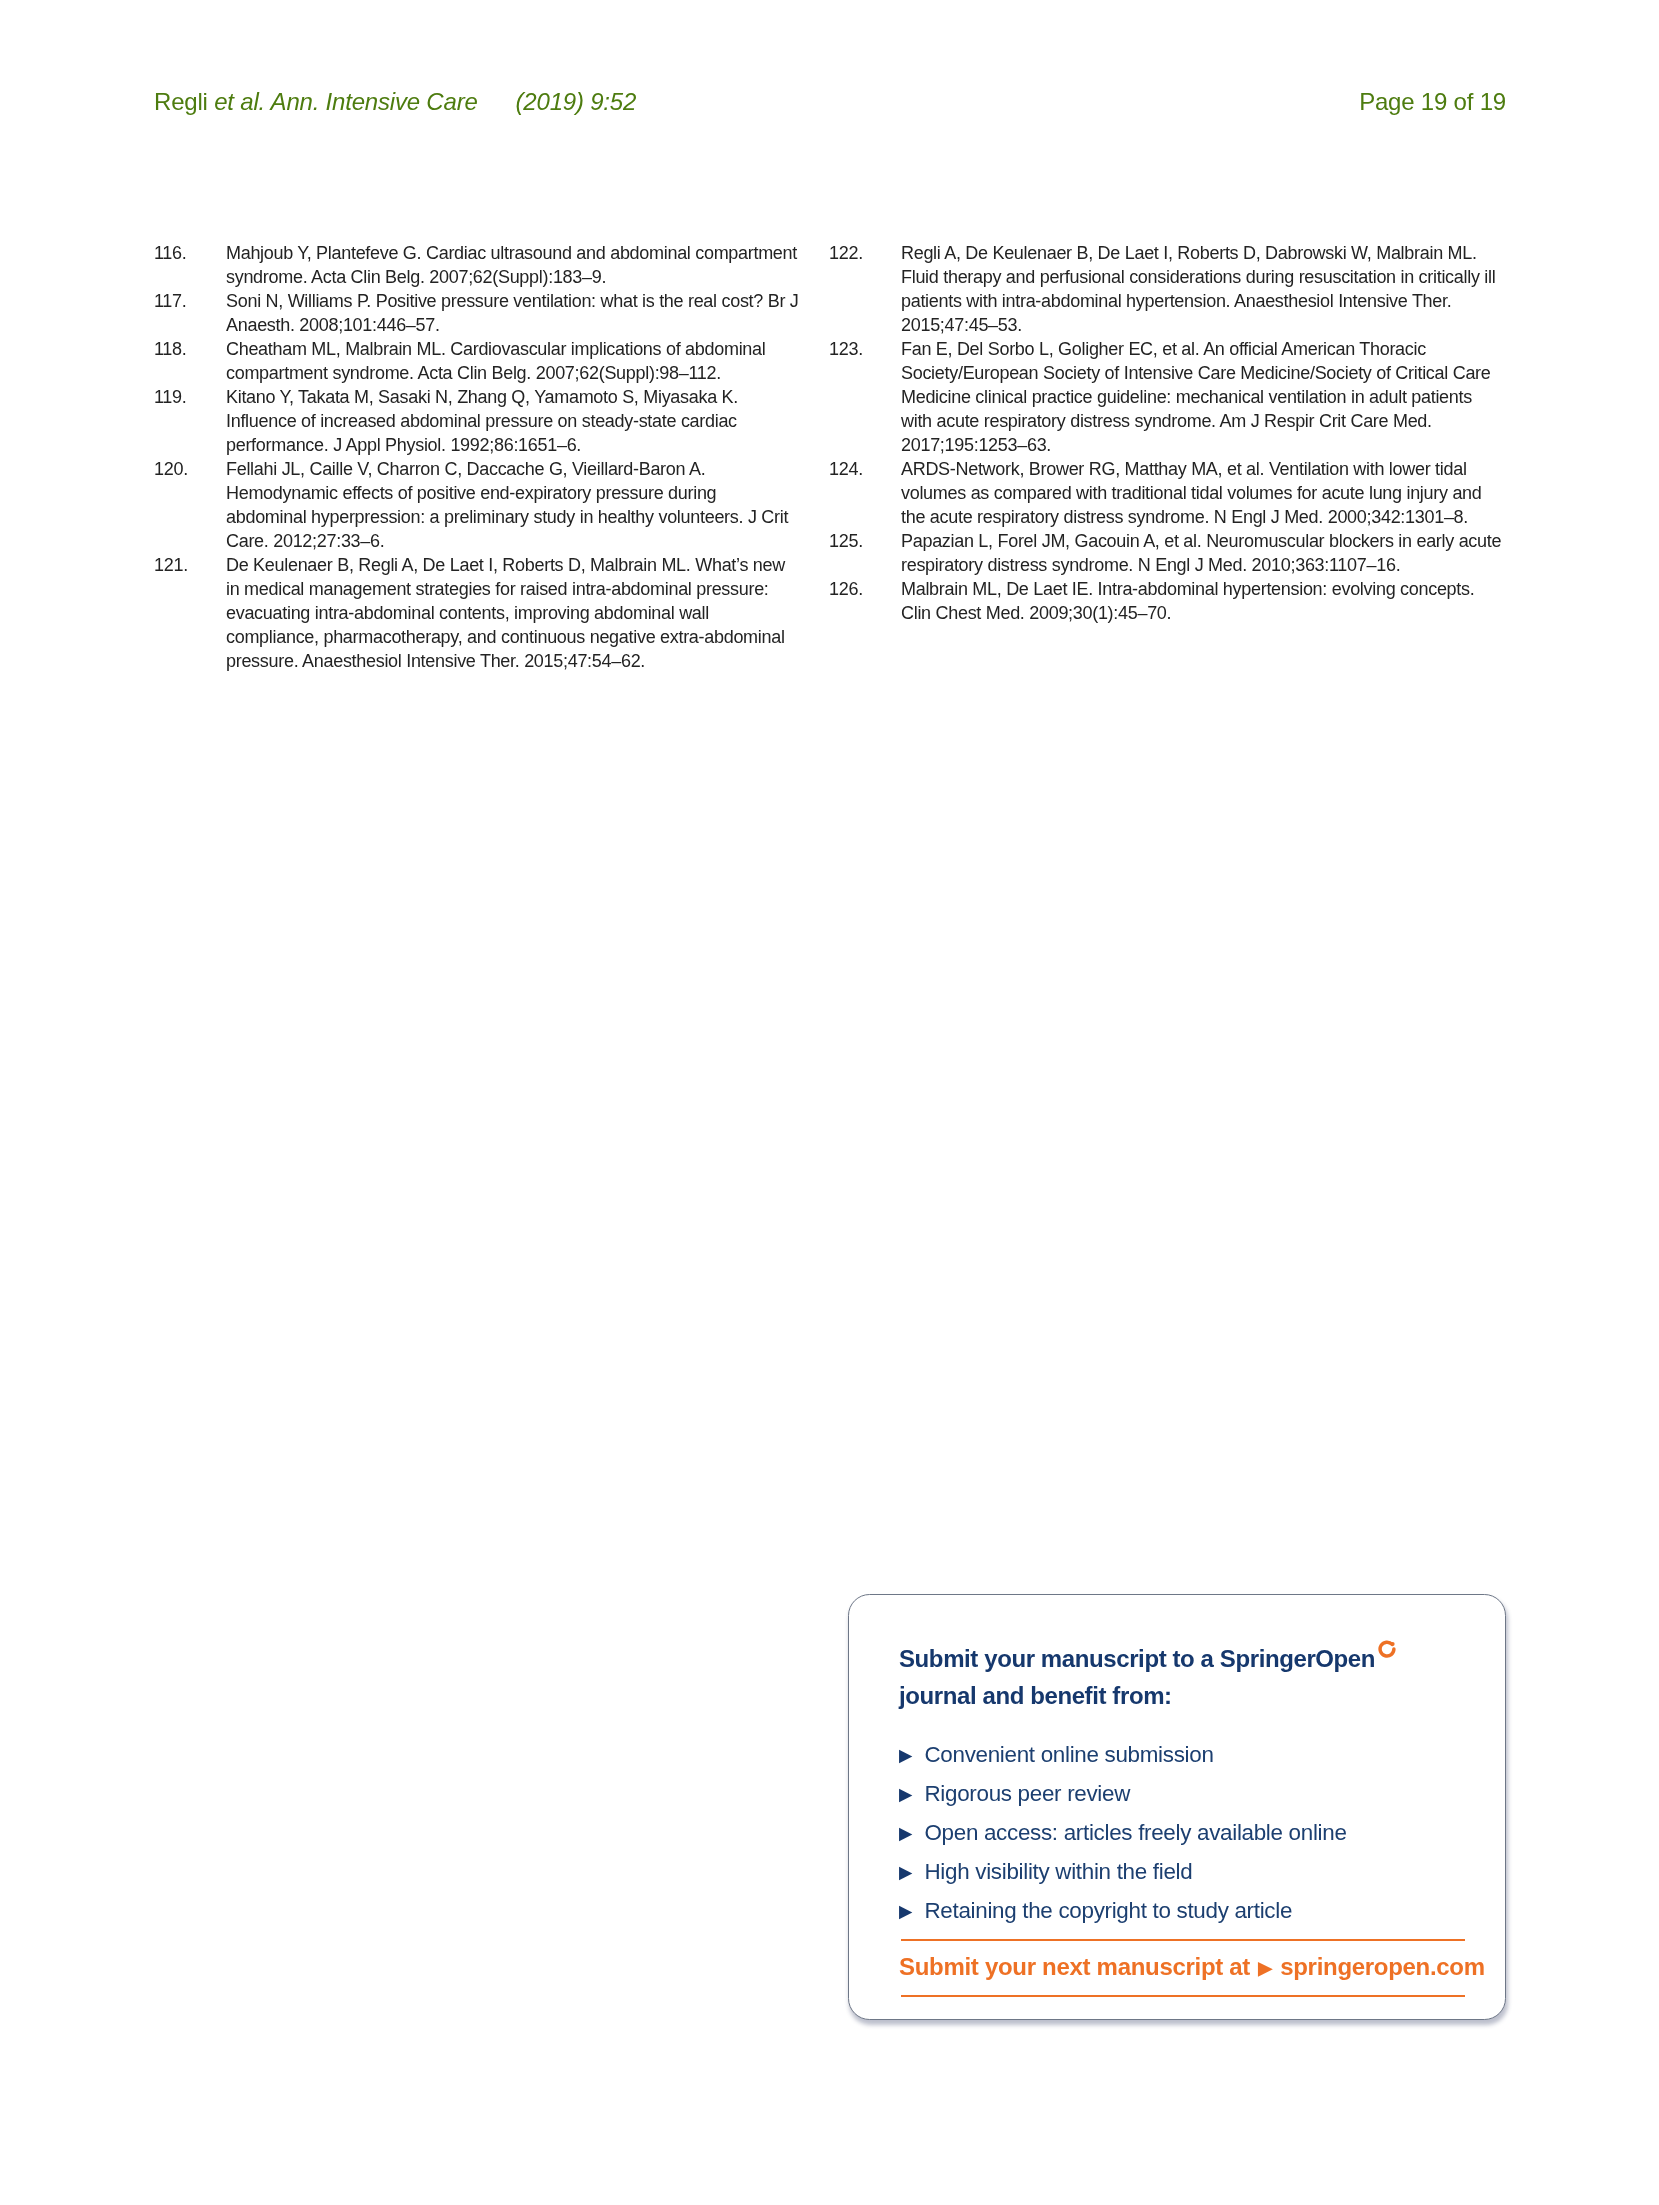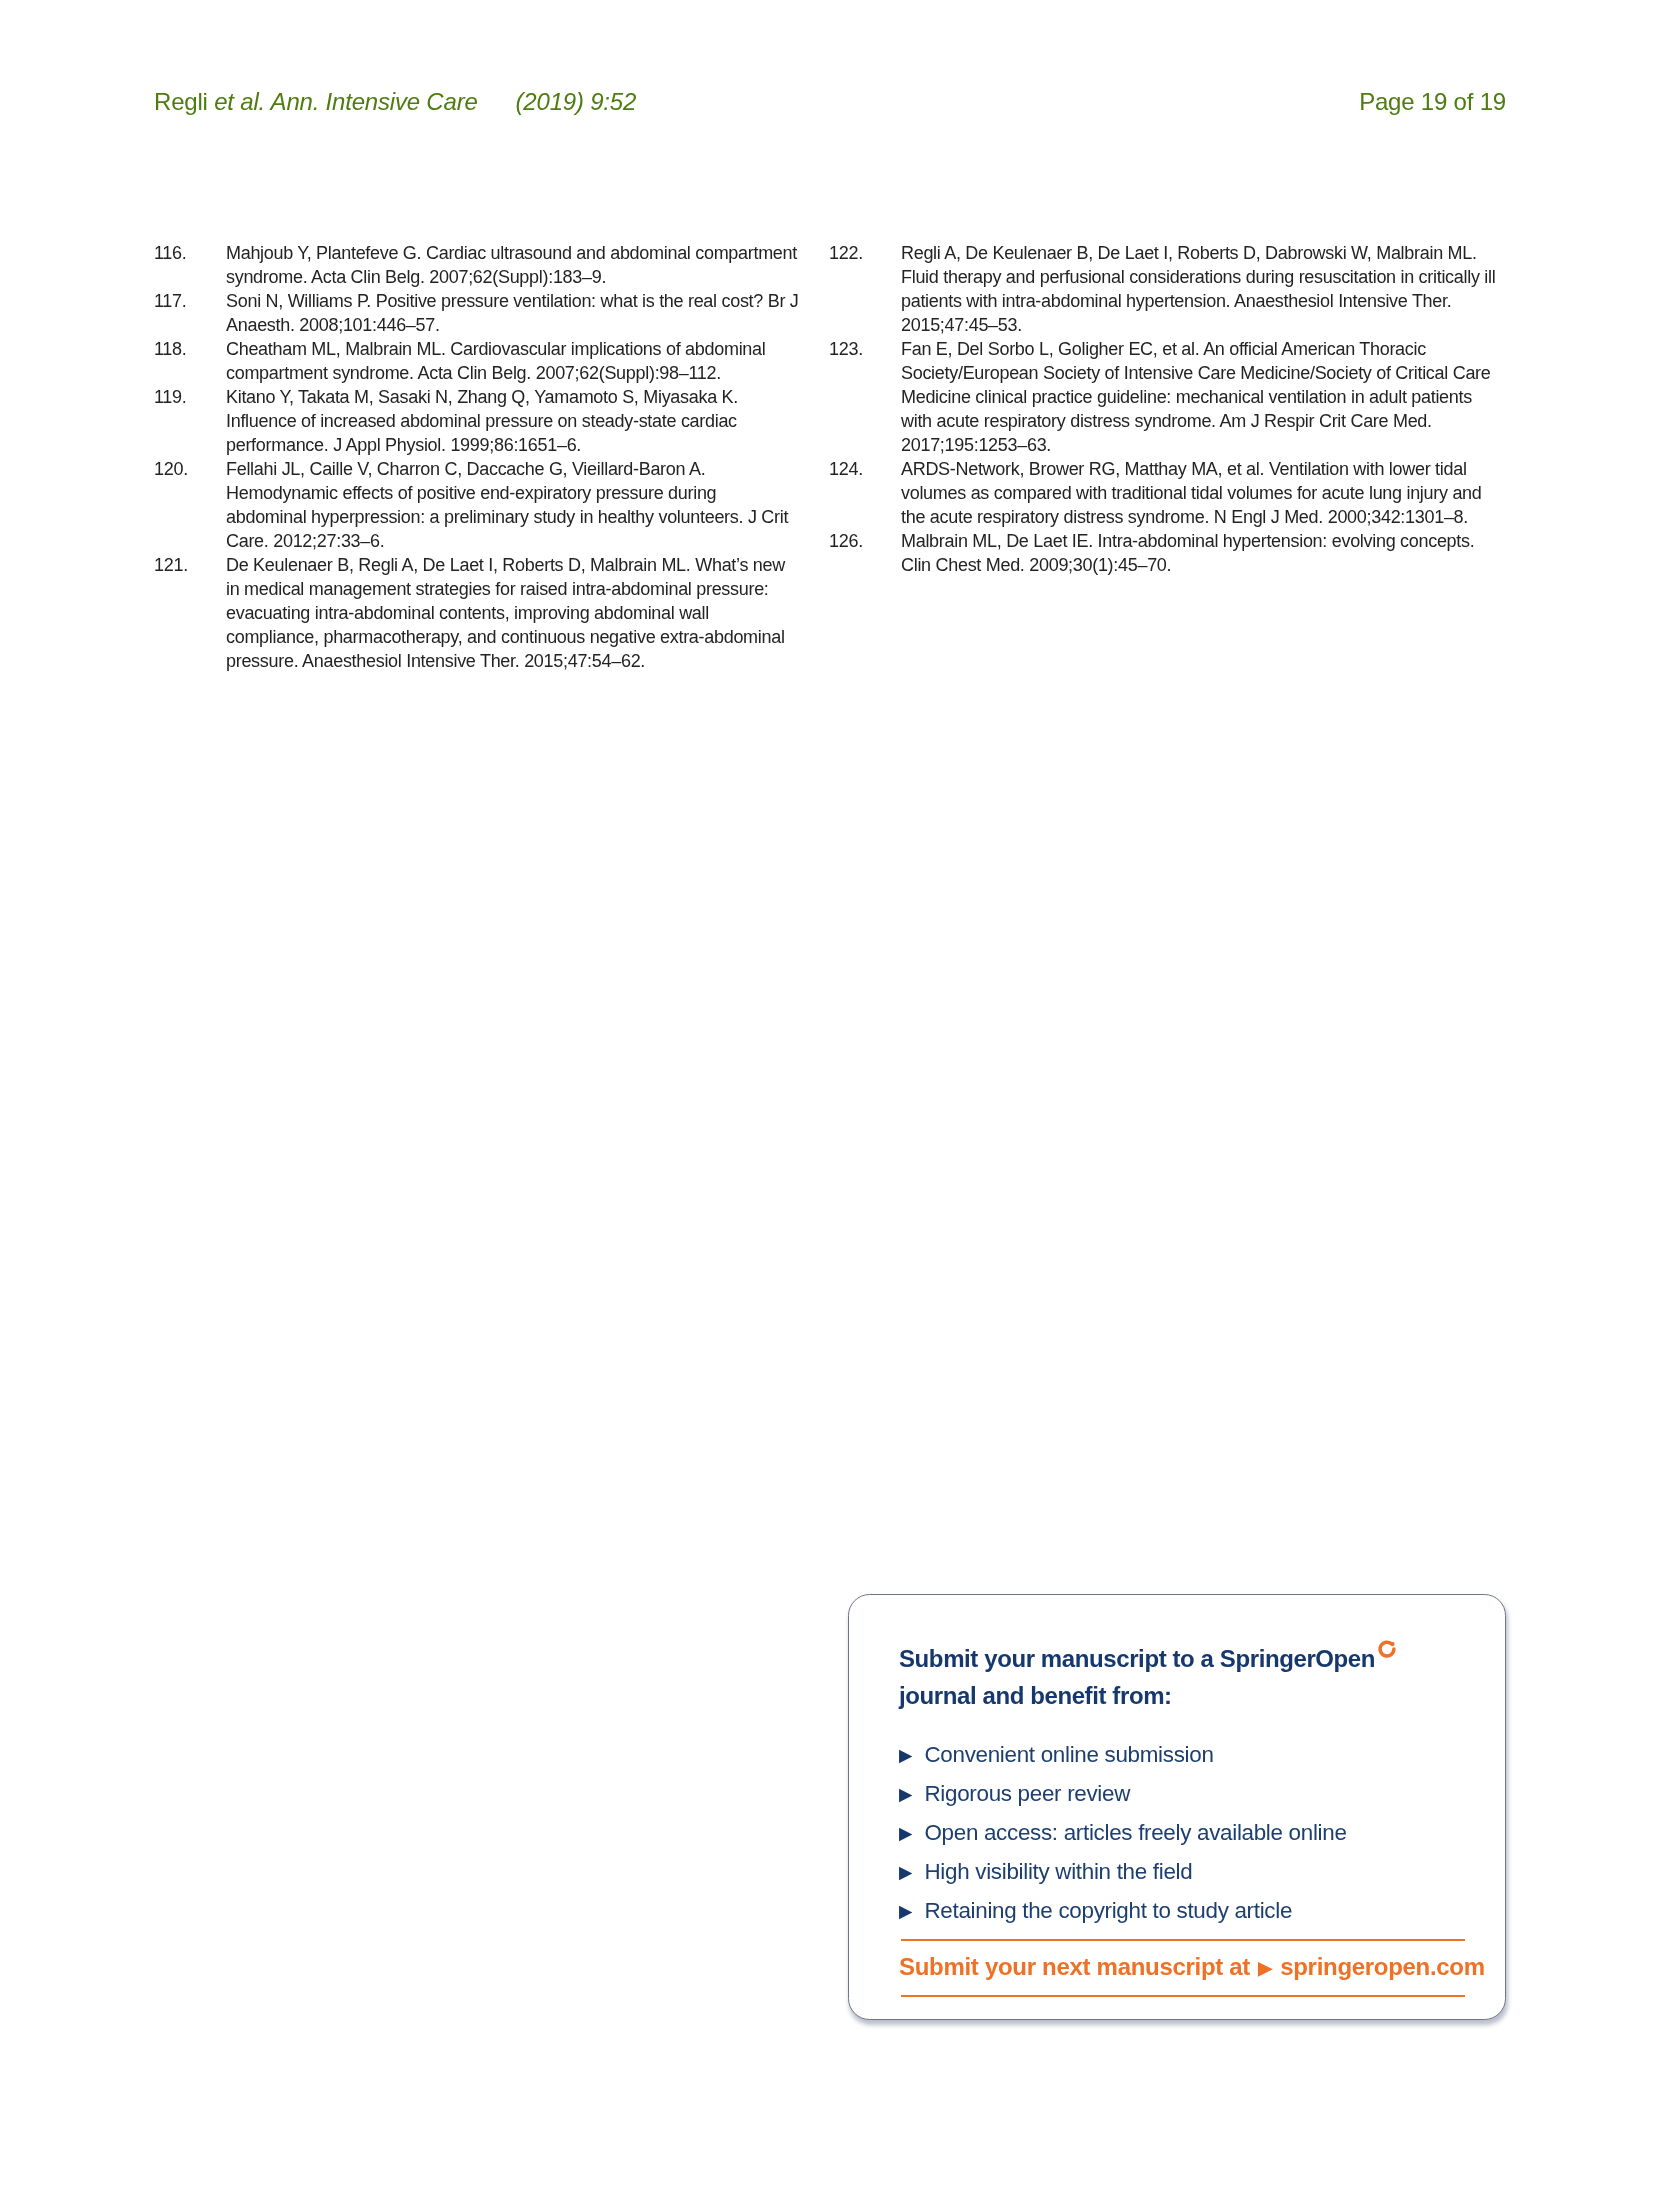--- a/index.html
+++ b/index.html
@@ -141,21 +141,21 @@
       <li class="ref">
         <span class="ref-num">117.</span>
         <span class="ref-text">Soni N, Williams P. Positive pressure ventilation: what is the real cost? Br J Anaesth. 2008;101:446–57.</span>
       </li>
       <li class="ref">
         <span class="ref-num">118.</span>
         <span class="ref-text">Cheatham ML, Malbrain ML. Cardiovascular implications of abdominal compartment syndrome. Acta Clin Belg. 2007;62(Suppl):98–112.</span>
       </li>
       <li class="ref">
         <span class="ref-num">119.</span>
-        <span class="ref-text">Kitano Y, Takata M, Sasaki N, Zhang Q, Yamamoto S, Miyasaka K. Influence of increased abdominal pressure on steady-state cardiac performance. J Appl Physiol. 1999;86:1651–6.</span>
+        <span class="ref-text">Kitano Y, Takata M, Sasaki N, Zhang Q, Yamamoto S, Miyasaka K. Influence of increased abdominal pressure on steady-state cardiac performance. J Appl Physiol. 1992;86:1651–6.</span>
       </li>
       <li class="ref">
         <span class="ref-num">120.</span>
         <span class="ref-text">Fellahi JL, Caille V, Charron C, Daccache G, Vieillard-Baron A. Hemodynamic effects of positive end-expiratory pressure during abdominal hyperpression: a preliminary study in healthy volunteers. J Crit Care. 2012;27:33–6.</span>
       </li>
       <li class="ref">
         <span class="ref-num">121.</span>
         <span class="ref-text">De Keulenaer B, Regli A, De Laet I, Roberts D, Malbrain ML. What’s new in medical management strategies for raised intra-abdominal pressure: evacuating intra-abdominal contents, improving abdominal wall compliance, pharmacotherapy, and continuous negative extra-abdominal pressure. Anaesthesiol Intensive Ther. 2015;47:54–62.</span>
       </li>
     </ol>
@@ -164,20 +164,24 @@
         <span class="ref-num">122.</span>
         <span class="ref-text">Regli A, De Keulenaer B, De Laet I, Roberts D, Dabrowski W, Malbrain ML. Fluid therapy and perfusional considerations during resuscitation in critically ill patients with intra-abdominal hypertension. Anaesthesiol Intensive Ther. 2015;47:45–53.</span>
       </li>
       <li class="ref">
         <span class="ref-num">123.</span>
         <span class="ref-text">Fan E, Del Sorbo L, Goligher EC, et al. An official American Thoracic Society/European Society of Intensive Care Medicine/Society of Critical Care Medicine clinical practice guideline: mechanical ventilation in adult patients with acute respiratory distress syndrome. Am J Respir Crit Care Med. 2017;195:1253–63.</span>
       </li>
       <li class="ref">
         <span class="ref-num">124.</span>
         <span class="ref-text">ARDS-Network, Brower RG, Matthay MA, et al. Ventilation with lower tidal volumes as compared with traditional tidal volumes for acute lung injury and the acute respiratory distress syndrome. N Engl J Med. 2000;342:1301–8.</span>
+      </li>
+      <li class="ref">
+        <span class="ref-num">125.</span>
+        <span class="ref-text">Papazian L, Forel JM, Gacouin A, et al. Neuromuscular blockers in early acute respiratory distress syndrome. N Engl J Med. 2010;363:1107–16.</span>
       </li>
       <li class="ref">
         <span class="ref-num">126.</span>
         <span class="ref-text">Malbrain ML, De Laet IE. Intra-abdominal hypertension: evolving concepts. Clin Chest Med. 2009;30(1):45–70.</span>
       </li>
     </ol>
   </div>
 
   <div class="submit-box">
     <div class="submit-title">

